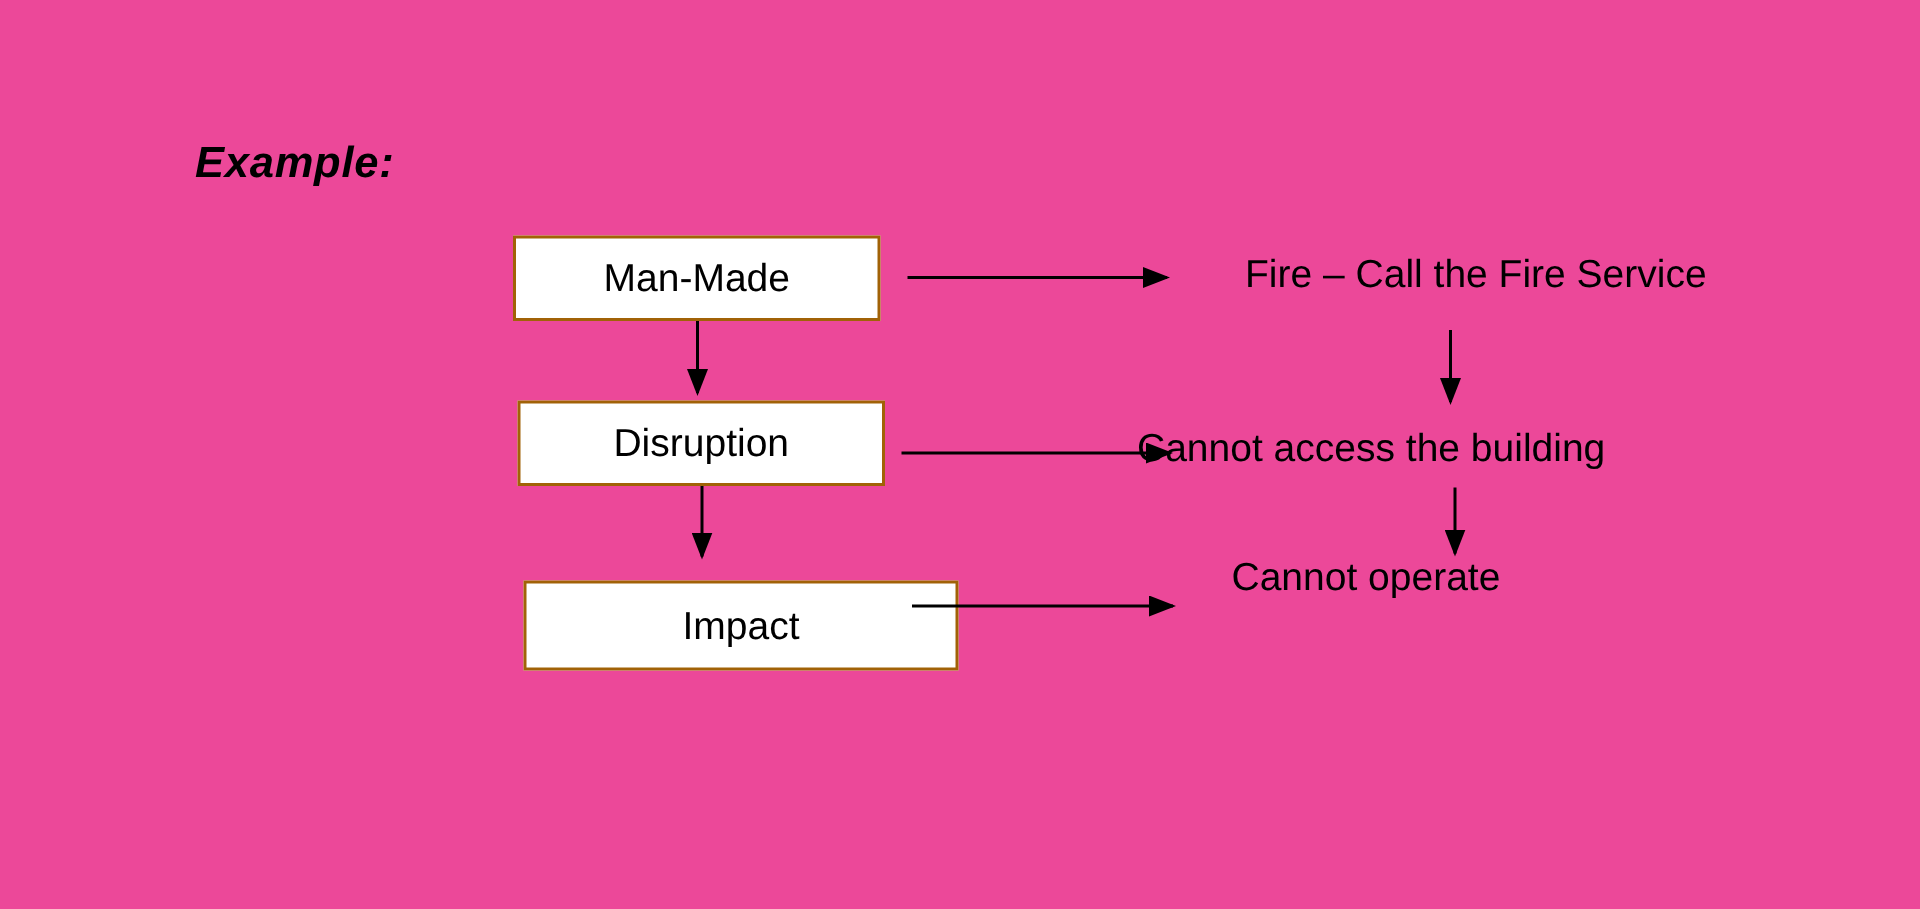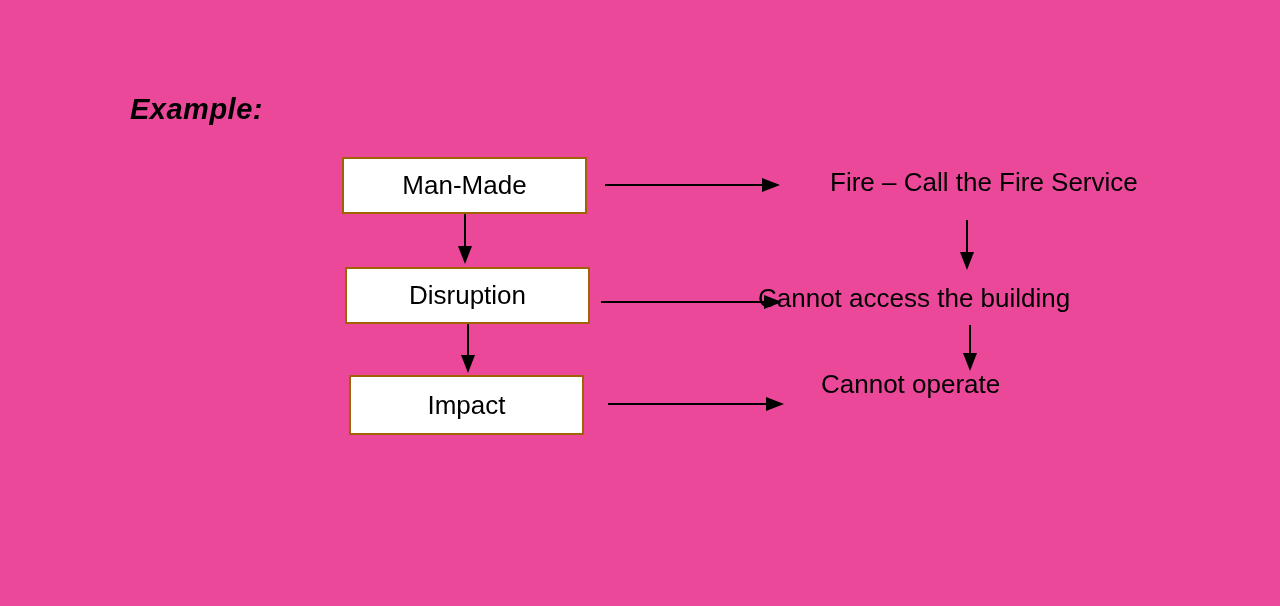--- a/index.html
+++ b/index.html
@@ -34,21 +34,21 @@
     display: flex;
     align-items: center;
     justify-content: center;
     font-size: 26px;
     color: #000000;
     box-sizing: border-box;
     white-space: nowrap;
   }
   .box-man-made   { left: 342px; top: 157px; width: 245px; height: 57px; }
   .box-disruption { left: 345px; top: 267px; width: 245px; height: 57px; }
-  .box-impact     { left: 349px; top: 375px; width: 235px; height: 60px; }
+  .box-impact     { left: 349px; top: 387px; width: 290px; height: 60px; }
   .outcome-text {
     position: absolute;
     font-size: 26px;
     line-height: 36px;
     color: #000000;
     white-space: nowrap;
   }
   .outcome-fire            { left: 820px; top: 164px; margin-left: 10px; }
   .outcome-cannot-access   { left: 758px; top: 280px; }
   .outcome-cannot-operate  { left: 821px; top: 366px; }

